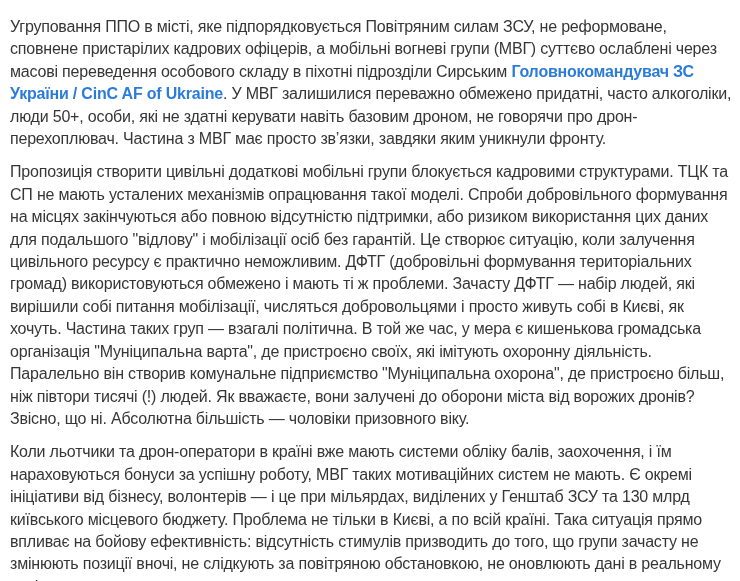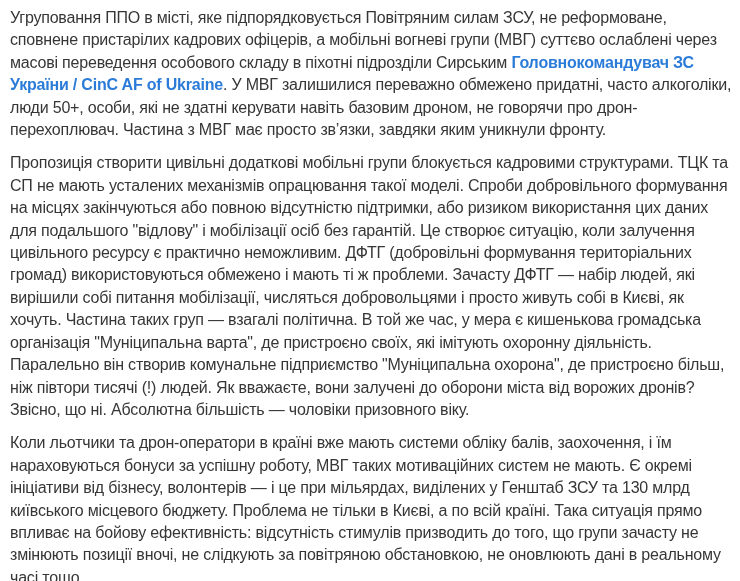--- a/index.html
+++ b/index.html
@@ -14,21 +14,21 @@
     box-sizing: border-box;
     padding: 7px 8px 0 10px;
     font-family: "Liberation Sans", sans-serif;
     font-size: 16px;
     line-height: 22.4px;
     letter-spacing: -0.2px;
     color: #363636;
     -webkit-font-smoothing: antialiased;
   }
   .para {
-    margin: 0 0 11px 0;
+    margin: 9px 0 11px 0;
   }
   .inline-link {
     color: #2b7cd9;
     font-weight: 700;
     text-decoration: none;
     cursor: pointer;
   }
 </style>
 </head>
 <body>

